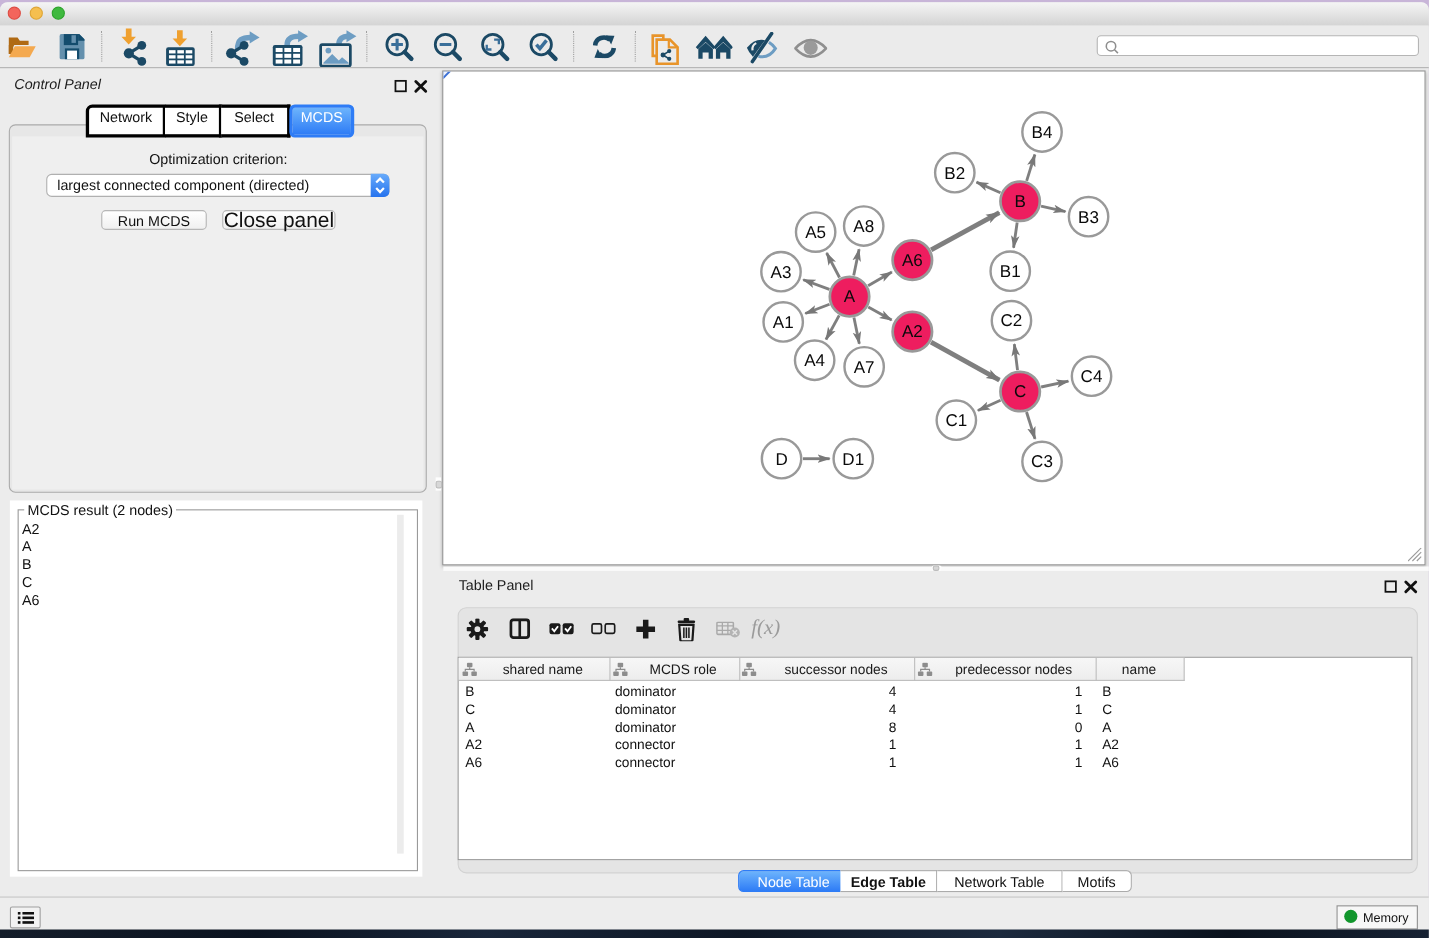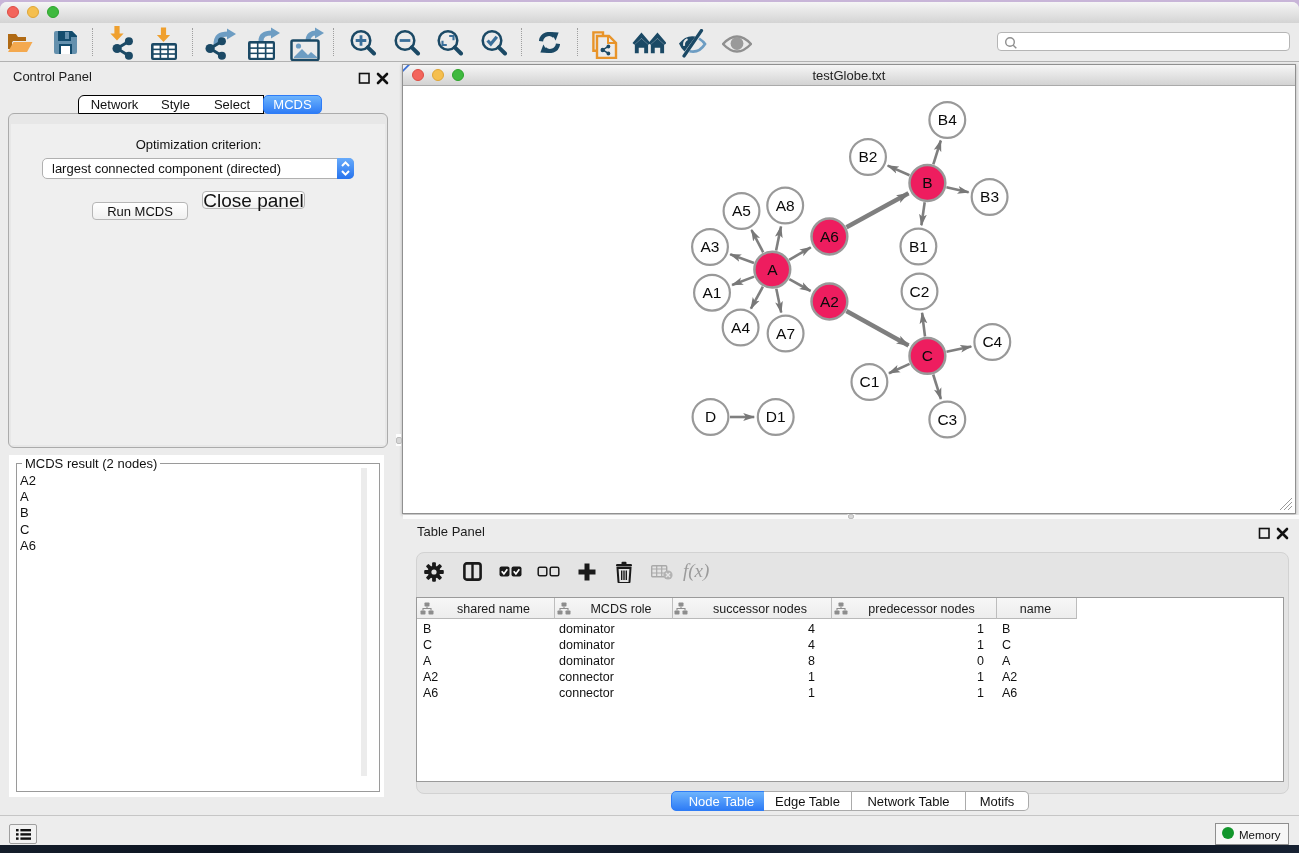--- a/index.html
+++ b/index.html
@@ -7,22 +7,22 @@
 .abs { position:absolute; }
 .win { position:absolute; left:0; top:2px; width:1299px; height:851px; background:#ececec; border-radius:7px 7px 0 0; overflow:hidden; }
 .titlebar { position:absolute; left:0; top:2px; width:100%; height:22px;
   background:linear-gradient(#f5f5f5,#d4d4d4); border-bottom:1px solid #b4b4b4; border-radius:7px 7px 0 0;}
 .tl { position:absolute; top:4px; width:12px; height:12px; border-radius:50%; }
 .title { position:absolute; top:3px; width:100%; text-align:center; font-size:13px; color:#404040; }
 .toolbar { position:absolute; left:0; top:23px; width:1299px; height:39px; background:#ebebeb; border-bottom:1px solid #b2b2b2; }
 .sep { position:absolute; top:5px; height:28px; width:0; border-left:1px dotted #9f9f9f; }
 .searchbox { position:absolute; left:997px; top:9px; width:293px; height:19px; background:#fff;
   border:1px solid #b5b5b5; border-radius:4px; }
-.cp-title { position:absolute; left:13px; top:69px; font-size:13px; color:#1c1c1c; }
-.tab { position:absolute; top:95px; height:19px; background:#fff; border:1px solid #000000; color:#111;
+.cp-title { position:absolute; left:13px; top:69px; font-size:13px; color:#1c1c1c;font-style:italic; }
+.tab { position:absolute; top:95px; height:30px; background:#fff; border:3px solid #000000; color:#111;
   font-size:13px; text-align:center; line-height:18px; }
 .btab { position:absolute; top:791px; height:20px; background:#fff; border:1px solid #ababab; color:#111;
   font-size:13px; text-align:center; line-height:19px; }
 .blue { background:linear-gradient(#6db4fc,#2e7cf6) !important; color:#fff !important; border-color:#2e7cf6 !important; }
 .netwin { position:absolute; left:402px; top:64px; width:894px; height:450px; background:#fff;
   border:1px solid #909090; box-shadow:0 1px 3px rgba(0,0,0,0.25); }
 .nw-titlebar { position:absolute; left:0; top:0; width:100%; height:21px;
   background:linear-gradient(#f6f6f6,#d3d3d3); border-bottom:1px solid #aaa; }
 .statusbar { position:absolute; left:0; top:815px; width:1299px; height:31px; background:#ededed; border-top:1px solid #c6c6c6; }
 .darkstrip { position:absolute; left:0; top:845px; width:1299px; height:8px;
@@ -181,35 +181,29 @@
 <div class="tab" style="left:150px;width:52px;border-left:none;">Style</div>
 <div class="tab" style="left:201px;width:63px;border-left:none;">Select</div>
 <div class="tab blue" style="left:263px;width:59px;border-radius:5px;">MCDS</div>
 <div class="abs" style="left:0;top:137px;width:397px;text-align:center;font-size:13px;color:#111;">Optimization criterion:</div>
 <div class="abs" style="left:42px;top:158px;width:312px;height:21px;background:#fff;border:1px solid #b0b0b0;border-radius:5px;font-size:13px;color:#111;line-height:19px;padding-left:9px;">largest connected component (directed)</div>
 <div class="abs" style="left:337px;top:158px;width:17px;height:21px;border-radius:0 5px 5px 0;background:linear-gradient(#68abfb,#2673ee);"></div>
 <svg class="abs" style="left:337px;top:158px;" width="17" height="21" viewBox="0 0 17 21">
  <path d="M5,8 l3.5,-3.6 l3.5,3.6" fill="none" stroke="#fff" stroke-width="2"></path>
  <path d="M5,13 l3.5,3.6 l3.5,-3.6" fill="none" stroke="#fff" stroke-width="2"></path>
 </svg>
-<div class="abs" style="left:92px;top:202px;width:96px;height:18px;background:linear-gradient(#fff,#f0f0f0);border:1px solid #b6b6b6;border-radius:4px;font-size:13px;color:#111;text-align:center;line-height:17px;">Run MCDS</div>
+<div class="abs" style="left:92px;top:191px;width:96px;height:18px;background:linear-gradient(#fff,#f0f0f0);border:1px solid #b6b6b6;border-radius:4px;font-size:13px;color:#111;text-align:center;line-height:17px;">Run MCDS</div>
 <div class="abs" style="left:202px;top:191px;width:103px;height:18px;background:linear-gradient(#fff,#f0f0f0);border:1px solid #b6b6b6;border-radius:4px;font-size:19px;color:#111;text-align:center;line-height:17px;">Close panel</div>
 <div class="abs" style="left:9px;top:455px;width:375px;height:342px;background:#fff;"></div>
 <div class="abs" style="left:16px;top:463px;width:364px;height:329px;border:1px solid #9a9a9a;"></div>
 <div class="abs" style="left:22px;top:456px;background:#fff;padding:0 3px;font-size:13px;color:#111;">MCDS result (2 nodes)</div>
 <div class="abs" style="left:361px;top:468px;width:6px;height:308px;background:#ececec;"></div>
 <div class="abs" style="left:20px;top:473px;font-size:13px;color:#111;line-height:16.2px;">A2<br>A<br>B<br>C<br>A6</div>
 
 <div class="netwin">
- <div class="nw-titlebar">
-  <div class="tl" style="left:9px;top:4px;background:#f3655c;border:1px solid #dd4d44;"></div>
-  <div class="tl" style="left:29px;top:4px;background:#f5bf4f;border:1px solid #dfa636;"></div>
-  <div class="tl" style="left:49px;top:4px;background:#3fb93f;border:1px solid #2da42c;"></div>
-  <div class="title" style="top:2.5px;color:#222;">testGlobe.txt</div>
- </div>
  <svg class="abs" style="left:0;top:0;" width="7" height="7" viewBox="0 0 7 7">
       <path d="M0,0 h7 l-7,7 z" fill="#3b6fd4"></path>
       <path d="M0,0 h4.5 l-4.5,4.5 z" fill="#eef2fa"></path>
     </svg>
 <svg class="abs" style="left:0;top:20px;" width="892" height="429" viewBox="0 0 892 429">
       <defs>
         <marker id="ah" viewBox="0 0 12 9" refX="11" refY="4.5" markerWidth="12" markerHeight="9" orient="auto" markerUnits="userSpaceOnUse">
           <path d="M0,0.6 L12,4.5 L0,8.4 L2.8,4.5 z" fill="#787878"></path>
         </marker>
         <marker id="ah2" viewBox="0 0 13 10" refX="12" refY="5" markerWidth="13" markerHeight="10" orient="auto" markerUnits="userSpaceOnUse">
@@ -400,21 +394,21 @@
 <div class="abs" style="left:559px;top:670.1px;font-size:12.5px;color:#111;">connector</div>
 <div class="abs" style="left:735px;top:670.1px;width:80px;text-align:right;font-size:12.5px;color:#111;">1</div>
 <div class="abs" style="left:900px;top:670.1px;width:84px;text-align:right;font-size:12.5px;color:#111;">1</div>
 <div class="abs" style="left:1002px;top:670.1px;font-size:12.5px;color:#111;">A2</div>
 <div class="abs" style="left:423px;top:686.3px;font-size:12.5px;color:#111;">A6</div>
 <div class="abs" style="left:559px;top:686.3px;font-size:12.5px;color:#111;">connector</div>
 <div class="abs" style="left:735px;top:686.3px;width:80px;text-align:right;font-size:12.5px;color:#111;">1</div>
 <div class="abs" style="left:900px;top:686.3px;width:84px;text-align:right;font-size:12.5px;color:#111;">1</div>
 <div class="abs" style="left:1002px;top:686.3px;font-size:12.5px;color:#111;">A6</div>
 <div class="btab blue" style="left:671px;width:101px;border-radius:5px 0 0 5px;">Node Table</div>
-<div class="btab" style="left:764px;width:88px;border-left:none;">Edge Table</div>
+<div class="btab" style="left:764px;width:88px;border-left:none;font-weight:bold;">Edge Table</div>
 <div class="btab" style="left:852px;width:114px;border-left:none;">Network Table</div>
 <div class="btab" style="left:966px;width:63px;border-left:none;border-radius:0 5px 5px 0;text-align:center;">Motifs</div>
 <div class="abs" style="left:403px;top:514.5px;width:896px;height:4.5px;background:#fbfbfb;"></div>
 <div class="abs" style="left:846.5px;top:514px;width:9px;height:5px;background:#fdfdfd;border-radius:2px;"></div>
 <div class="abs" style="left:848px;top:513.5px;width:6px;height:5.5px;background:#d7d7d7;border:1px solid #bdbdbd;border-radius:2px;"></div>
 <div class="abs" style="left:396px;top:434px;width:5px;height:12px;background:#fdfdfd;"></div>
 <div class="abs" style="left:395.5px;top:436.5px;width:6px;height:7px;background:#d7d7d7;border:1px solid #bdbdbd;border-radius:2px;"></div>
 <div class="statusbar">
  <div class="abs" style="left:9px;top:8px;width:28px;height:20px;border:1px solid #9f9f9f;border-radius:2px;background:#f2f2f2;"></div>
  <svg class="abs" style="left:16px;top:13px;" width="15" height="11" viewBox="0 0 15 11">

